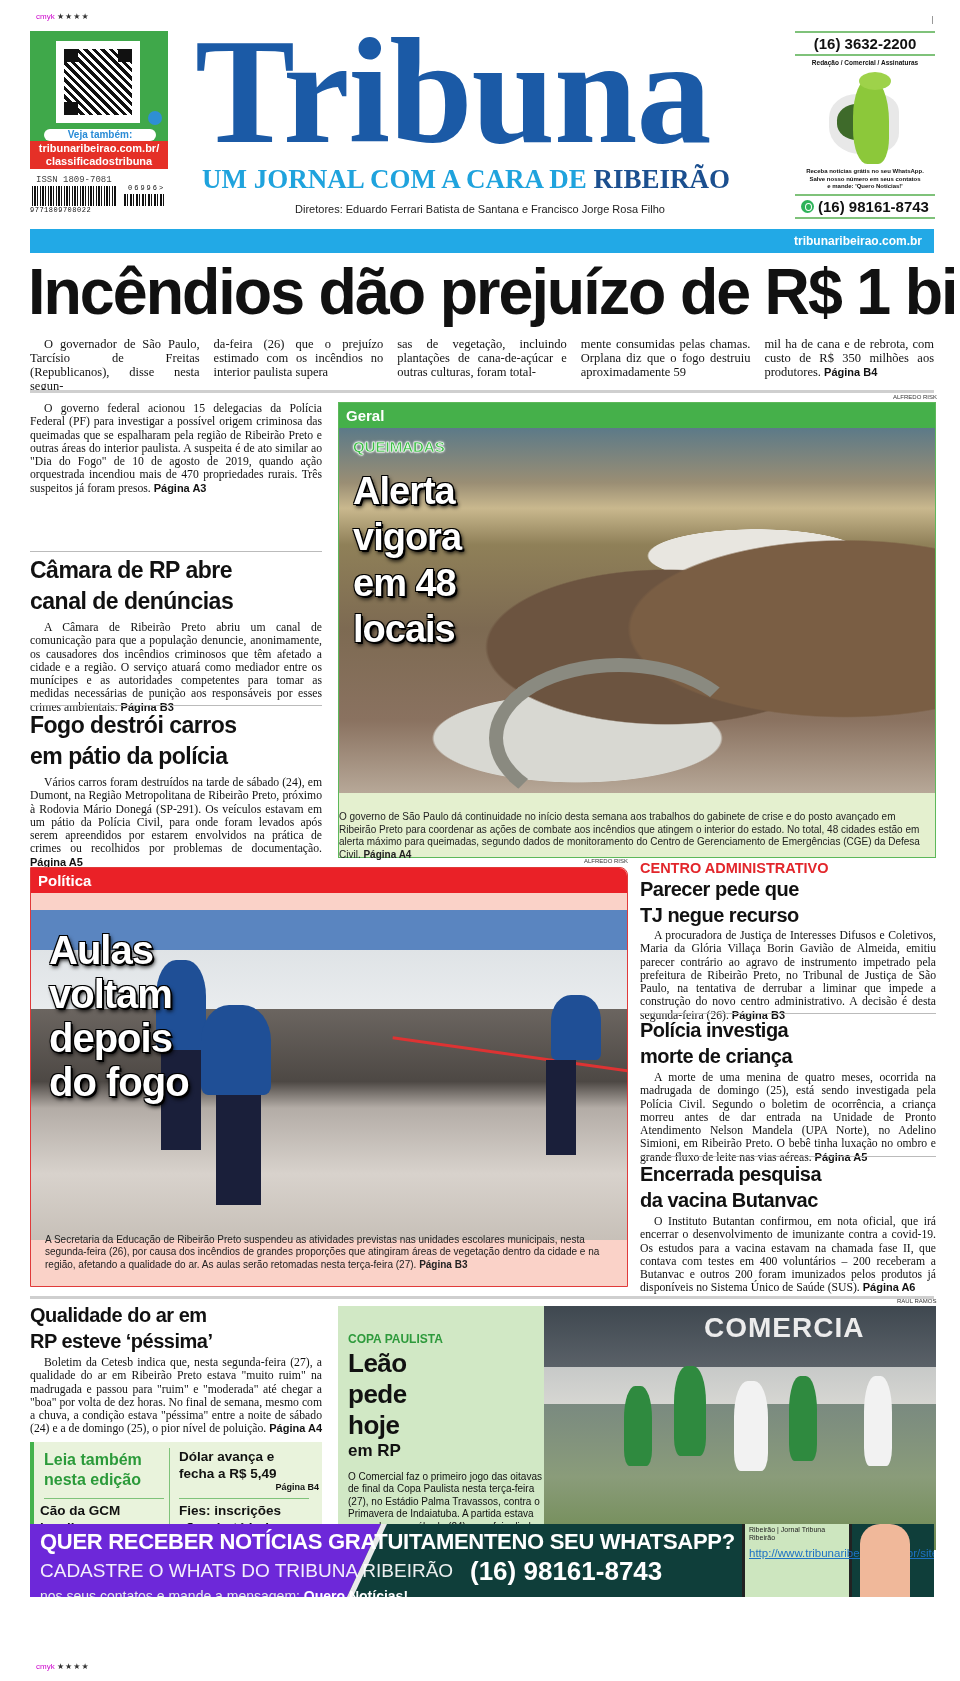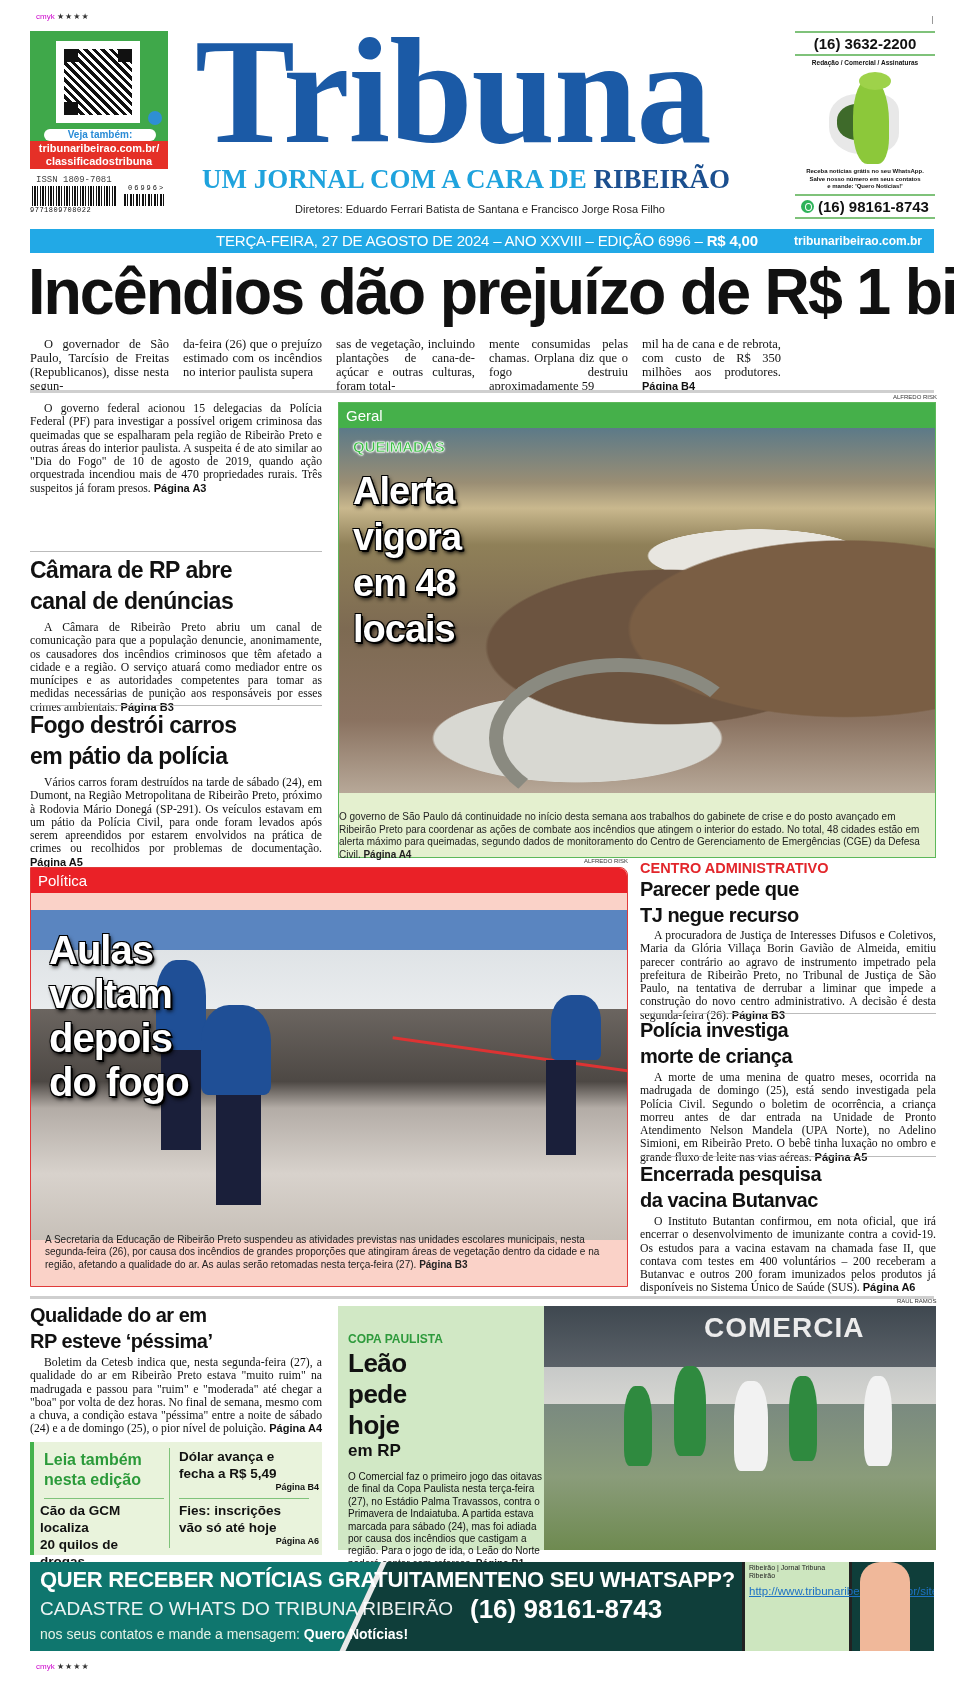--- a/index.html
+++ b/index.html
@@ -55,36 +55,36 @@
 
   
   .datebar { left: 30px; top: 229px; width: 904px; height: 24px; background: #22a9e6; color: #fff; font-family: "Liberation Sans", sans-serif; }
   .datebar .date { position: absolute; left: 186px; top: 3px; font-size: 15px; letter-spacing: -0.2px; }
   .datebar .date b { font-weight: bold; }
   .datebar .site { position: absolute; right: 12px; top: 5px; font-size: 12px; font-weight: bold; }
 
   
   .headline { left: 28px; top: 252px; width: 910px; font-family: "Liberation Sans", sans-serif; font-weight: bold; font-size: 64px; line-height: 80px; letter-spacing: -2px; transform: scaleX(0.98); transform-origin: left; white-space: nowrap; }
 
-  .lede { left: 30px; top: 337px; width: 904px; display: grid; grid-template-columns: repeat(6, 1fr); column-gap: 14px; font-size: 12.5px; line-height: 14px; text-align: justify; }
+  .lede { left: 30px; top: 337px; width: 904px; display: grid; grid-template-columns: repeat(5, 1fr); column-gap: 14px; font-size: 12.5px; line-height: 14px; text-align: justify; }
   .lede p { text-indent: 0; }
   .lede .first { text-indent: 14px; }
   .pagref { font-family: "Liberation Sans", sans-serif; font-weight: bold; font-size: 11px; }
 
   .hr { background: #cfcfcf; height: 3px; }
   .thin { background: #bbb; height: 1px; }
   .credit { font-family: "Liberation Sans", sans-serif; font-size: 6px; color: #333; }
 
   
   .story h2 { font-family: "Liberation Sans", sans-serif; font-weight: bold; font-size: 23px; line-height: 31px; letter-spacing: -0.5px; }
   .story p { font-size: 11.7px; line-height: 13.3px; text-align: justify; text-indent: 14px; margin-top: 4px; }
 
   
   .geral { left: 338px; top: 402px; width: 598px; height: 456px; border: 1px solid #5db85a; background: #e4f0cf; }
-  .section-tab { height: 25px; color: #fff; font-family: "Liberation Sans", sans-serif; font-weight: normal; font-size: 15px; line-height: 25px; padding-left: 7px; }
+  .section-tab { height: 25px; color: #fff; font-family: "Liberation Sans", sans-serif; font-weight: bold; font-size: 15px; line-height: 25px; padding-left: 7px; }
   .geral .section-tab { background: #45b04a; }
   .photo-aerial { position: absolute; left: 0; top: 25px; width: 596px; height: 365px; overflow: hidden;
     background:
       radial-gradient(ellipse 60% 40% at 85% 55%, #7a5e44 0 60%, transparent 61%),
       radial-gradient(ellipse 50% 35% at 55% 60%, #6c5440 0 60%, transparent 61%),
       radial-gradient(ellipse 40% 20% at 40% 85%, #d8d8d2 0 60%, transparent 61%),
       radial-gradient(ellipse 30% 12% at 70% 35%, #e8e6e0 0 60%, transparent 61%),
       linear-gradient(180deg, #5c7a88 0%, #9a8e74 15%, #c9b88e 22%, #8f8058 32%, #7d6a52 55%, #8a7260 80%, #b7a898 100%); }
   .photo-aerial .road { position: absolute; left: 150px; top: 230px; width: 260px; height: 160px; border: 14px solid #8a8a80; border-radius: 50%; border-bottom-color: transparent; border-right-color: transparent; }
   .kicker-green { position: absolute; left: 14px; top: 10px; font-family: "Liberation Sans", sans-serif; font-weight: bold; font-size: 15px; color: #3dbd47; -webkit-text-stroke: 0.5px #fff; text-shadow: 0 0 3px #fff, 0 0 2px #fff; }
@@ -117,21 +117,21 @@
   .copa .kick { font-family: "Liberation Sans", sans-serif; font-weight: bold; font-size: 12px; color: #2e9a3c; margin-top: 16px; }
   .copa h3 { font-family: "Liberation Sans", sans-serif; font-weight: bold; font-size: 26px; line-height: 31px; letter-spacing: -0.5px; margin-top: 2px; }
   .copa h4 { font-family: "Liberation Sans", sans-serif; font-weight: bold; font-size: 17px; line-height: 20px; }
   .copa p { font-family: "Liberation Sans", sans-serif; font-size: 10px; line-height: 12.4px; margin-top: 10px; }
   .photo-soccer { position: absolute; left: 206px; top: 0; width: 392px; height: 244px; overflow: hidden;
     background: linear-gradient(180deg, #3f4850 0%, #5a6168 25%, #c7c9c8 25%, #d6d6d2 40%, #7a8a80 40%, #8a9c7a 70%, #6e8a50 100%); }
   .photo-soccer .banner { position: absolute; left: 160px; top: 6px; font-family: "Liberation Sans", sans-serif; font-weight: bold; font-size: 28px; color: #ececec; letter-spacing: 1px; }
   .player { position: absolute; border-radius: 40% 40% 20% 20%; }
 
   
-  .banner-wa { left: 30px; top: 1562px; width: 904px; height: 89px; background: #0f766e; overflow: hidden; }
+  .banner-wa { left: 30px; top: 1524px; width: 904px; height: 73px; background: #6d28d9; overflow: hidden; }
   .banner-wa .dark { position: absolute; left: 330px; top: -20px; width: 600px; height: 130px; background: #0f3e3a; transform: skewX(-25deg); border-left: 6px solid #eaeaea; }
   .banner-wa .b1 { position: absolute; left: 10px; top: 5px; font-family: "Liberation Sans", sans-serif; font-weight: bold; font-size: 22px; color: #fff; white-space: nowrap; letter-spacing: -0.3px; }
   .banner-wa .b2 { position: absolute; left: 10px; top: 36px; font-family: "Liberation Sans", sans-serif; font-size: 19px; color: #fff; white-space: nowrap; font-weight: 300; opacity: 0.92; }
   .banner-wa .b3 { position: absolute; left: 10px; top: 64px; font-family: "Liberation Sans", sans-serif; font-size: 14px; color: #e6f2e6; white-space: nowrap; }
   .banner-wa .b3 b { font-weight: bold; color: #fff; }
   .banner-wa .bphone { position: absolute; left: 440px; top: 32px; font-family: "Liberation Sans", sans-serif; font-weight: bold; font-size: 26px; color: #fff; }
   .banner-wa .phone-screen { position: absolute; left: 712px; top: 0; width: 110px; height: 89px; background: #cde6bf; border-left: 3px solid #222; border-right: 3px solid #222; padding: 2px 4px; }
   .phone-screen .hd { font-family: "Liberation Sans", sans-serif; font-size: 7px; color: #222; line-height: 8px; }
   .phone-screen .url { font-family: "Liberation Sans", sans-serif; font-size: 11.5px; line-height: 14px; color: #1d72c4; text-decoration: underline; margin-top: 4px; }
   .banner-wa .thumb { position: absolute; left: 830px; top: 0; width: 50px; height: 89px; background: #f0b89a; border-radius: 20px 20px 0 0; }
@@ -185,23 +185,20 @@
   <div class="wa-text">e mande: 'Quero Notícias!'</div>
   <div class="line" style="margin-top:3px;"></div>
   <div class="wa-phone">
     <span class="wa-icon"></span>
     <span>(16) 98161-8743</span>
   </div>
   <div class="line"></div>
 </div>
 
 <div class="abs datebar">
-  <div class="date">
-    <span>TERÇA-FEIRA, 27 DE AGOSTO DE 2024 – ANO XXVIII – EDIÇÃO 6996 – </span><b>R$ 4,00</b>
-  </div>
   <div class="site">tribunaribeirao.com.br</div>
 </div>
 
 <h1 class="abs headline">Incêndios dão prejuízo de R$ 1 bi</h1>
 
 <div class="abs lede">
   <p class="first">O governador de São Paulo, Tarcísio de Freitas (Republicanos), disse nesta segun-</p>
   <p>da-feira (26) que o prejuízo estimado com os incêndios no interior paulista supera</p>
   <p>sas de vegetação, incluindo plantações de cana-de-açúcar e outras culturas, foram total-</p>
   <p>mente consumidas pelas chamas. Orplana diz que o fogo destruiu aproximadamente 59</p>

